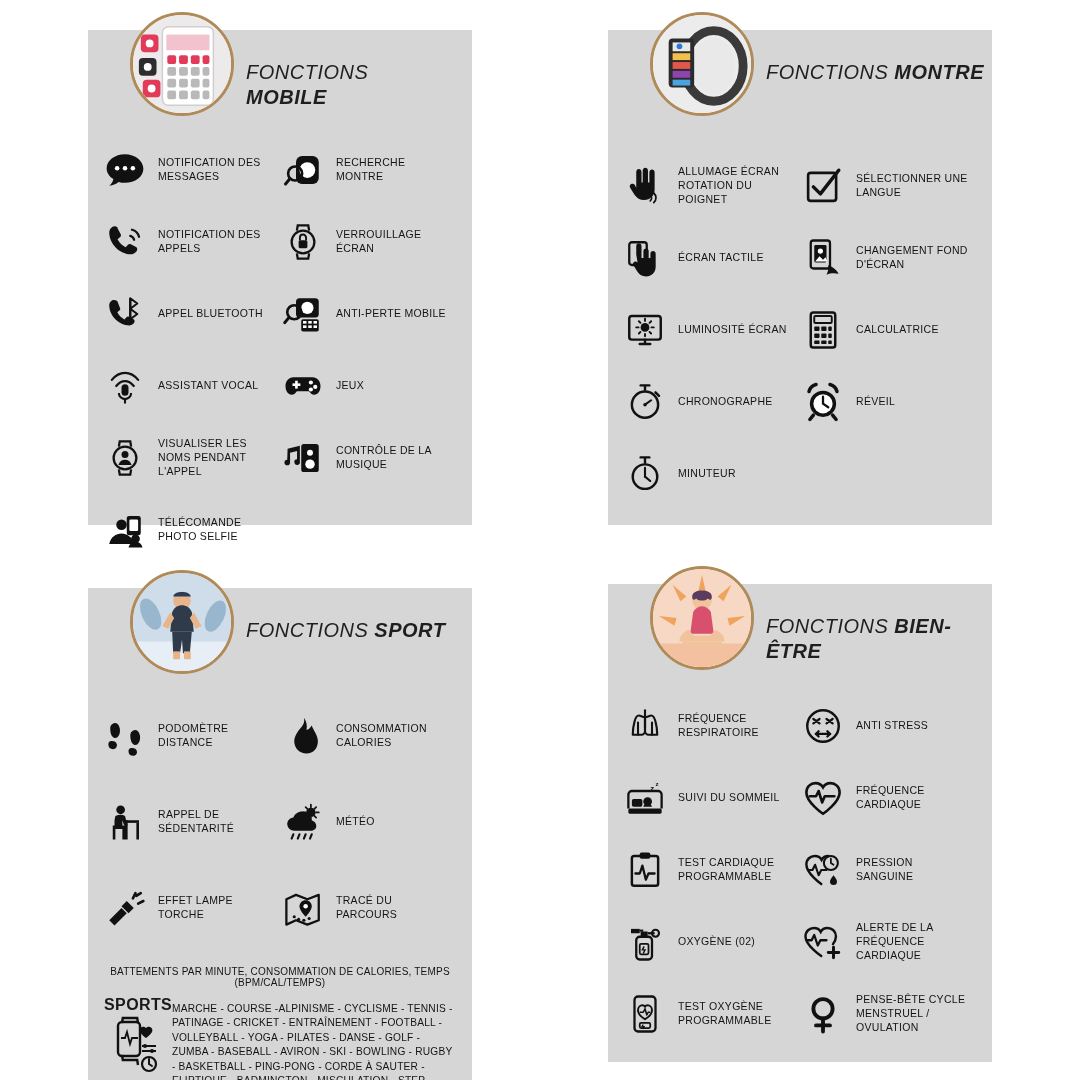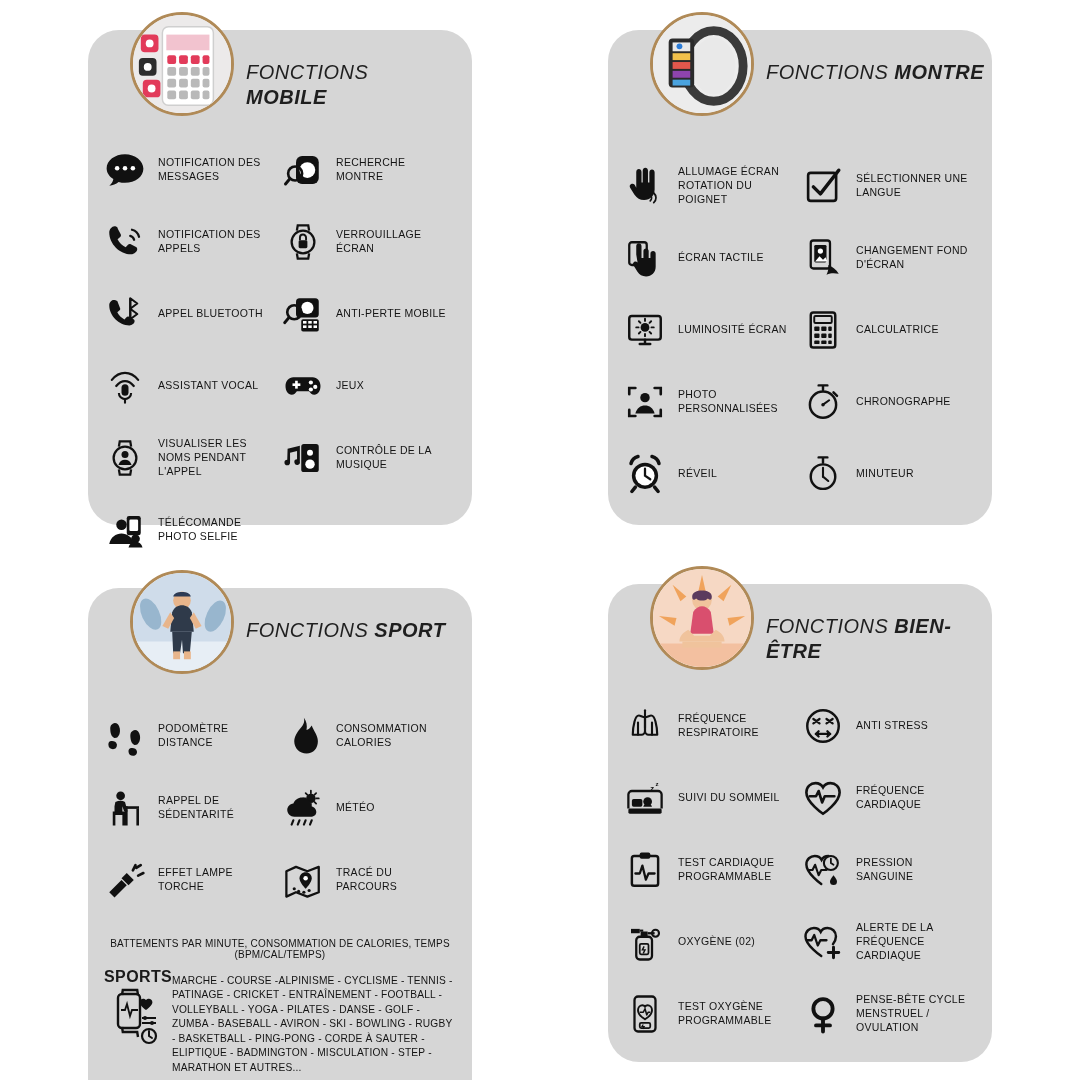--- a/index.html
+++ b/index.html
@@ -15,21 +15,20 @@
     overflow: hidden;
   }
   .board {
     position: relative;
     width: 1080px;
     height: 1080px;
   }
   .panel {
     position: absolute;
     background: #d6d6d6;
-    border-radius: 31px;
   }
   #panel-mobile  { left: 88px;  top: 30px;  width: 384px; height: 495px; }
   #panel-montre  { left: 608px; top: 30px;  width: 384px; height: 495px; }
   #panel-sport   { left: 88px;  top: 588px; width: 384px; height: 560px; }
   #panel-bienetre{ left: 608px; top: 584px; width: 384px; height: 478px; }
 
   .panel-header {
     position: relative;
     height: 96px;
   }
@@ -432,32 +431,20 @@
                 <rect x="30" y="28" width="4" height="5" rx="1"></rect>
                 <rect x="14" y="36" width="6" height="4" rx="1"></rect>
                 <rect x="22" y="36" width="6" height="4" rx="1"></rect>
                 <rect x="30" y="36" width="4" height="4" rx="1"></rect>
               </g>
             </svg>
         </span>
         <span class="lbl">CALCULATRICE</span>
       </div>
 
-      <div class="feature">
-        <span class="ico">
-          <svg viewBox="0 0 48 48">
-              <g fill="none" stroke="#111" stroke-width="3" stroke-linecap="round">
-                <path d="M6 15V8h7M35 8h7v7M42 33v7h-7M13 40H6v-7"></path>
-              </g>
-              <circle cx="24" cy="19" r="5.4" fill="#111"></circle>
-              <path d="M13 37c1.6-6 6-9 11-9s9.4 3 11 9z" fill="#111"></path>
-            </svg>
-        </span>
-        <span class="lbl">PHOTO PERSONNALISÉES</span>
-      </div>
 
       <div class="feature">
         <span class="ico">
           <svg viewBox="0 0 48 48">
               <circle cx="24" cy="27" r="15" fill="none" stroke="#111" stroke-width="2.8"></circle>
               <path d="M19 5h10M24 5v5" stroke="#111" stroke-width="2.8" stroke-linecap="round"></path>
               <path d="M36 13l4 4" stroke="#111" stroke-width="2.8" stroke-linecap="round"></path>
               <path d="M24 27l7-5" stroke="#111" stroke-width="2.4" stroke-linecap="round"></path>
               <circle cx="24" cy="27" r="2" fill="#111"></circle>
             </svg>
@@ -511,21 +498,21 @@
           <path d="M62 40l8 14-6 3-6-11z" fill="#e8b58b"></path>
           <rect x="41" y="80" width="7" height="8" fill="#e8b58b"></rect>
           <rect x="52" y="80" width="7" height="8" fill="#e8b58b"></rect>
         </svg>
       </div>
       <div class="panel-title">
         <span>FONCTIONS</span>
         <span class="strong">SPORT</span>
       </div>
     </div>
-    <div class="grid" style="padding-top:16px; ">
+    <div class="grid" style="padding-top:16px; row-gap:14px">
 
       <div class="feature">
         <span class="ico">
           <svg viewBox="0 0 48 48">
               <path d="M10 10c3-2 7 0 8 5s-1 10-4 11-6-2-6.6-7S7 12 10 10z" fill="#111"></path>
               <path d="M7 30c3-1 7 0 7.6 3.4.6 3.4-1.4 5.6-4.4 5.6S5 37 5 34c0-2 .6-3.4 2-4z" fill="#111"></path>
               <path d="M33 18c3-2 7 0 8 5s-1 10-4 11-6-2-6.6-7S30 20 33 18z" fill="#111"></path>
               <path d="M30 38c3-1 7 0 7.6 3.4.6 3-1.4 5.2-4.4 5.2s-5.2-2-5.2-5c0-1.8.6-3 2-3.6z" fill="#111"></path>
             </svg>
         </span>

